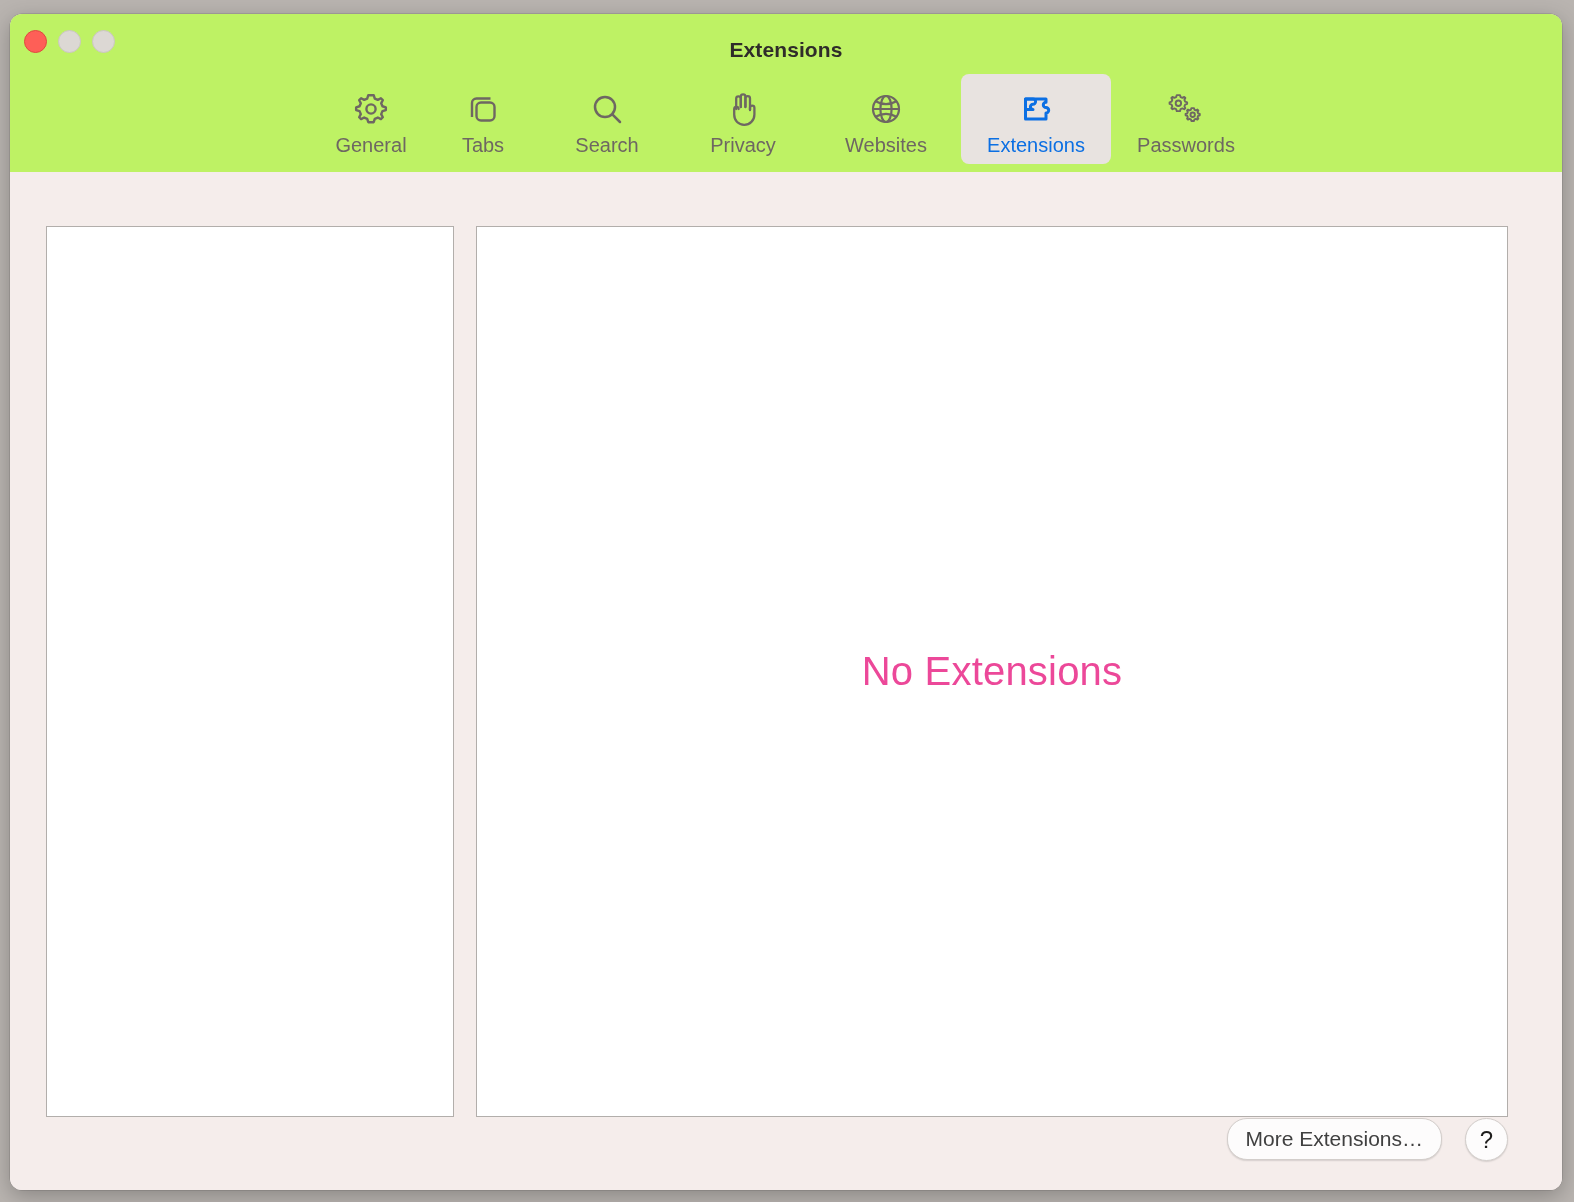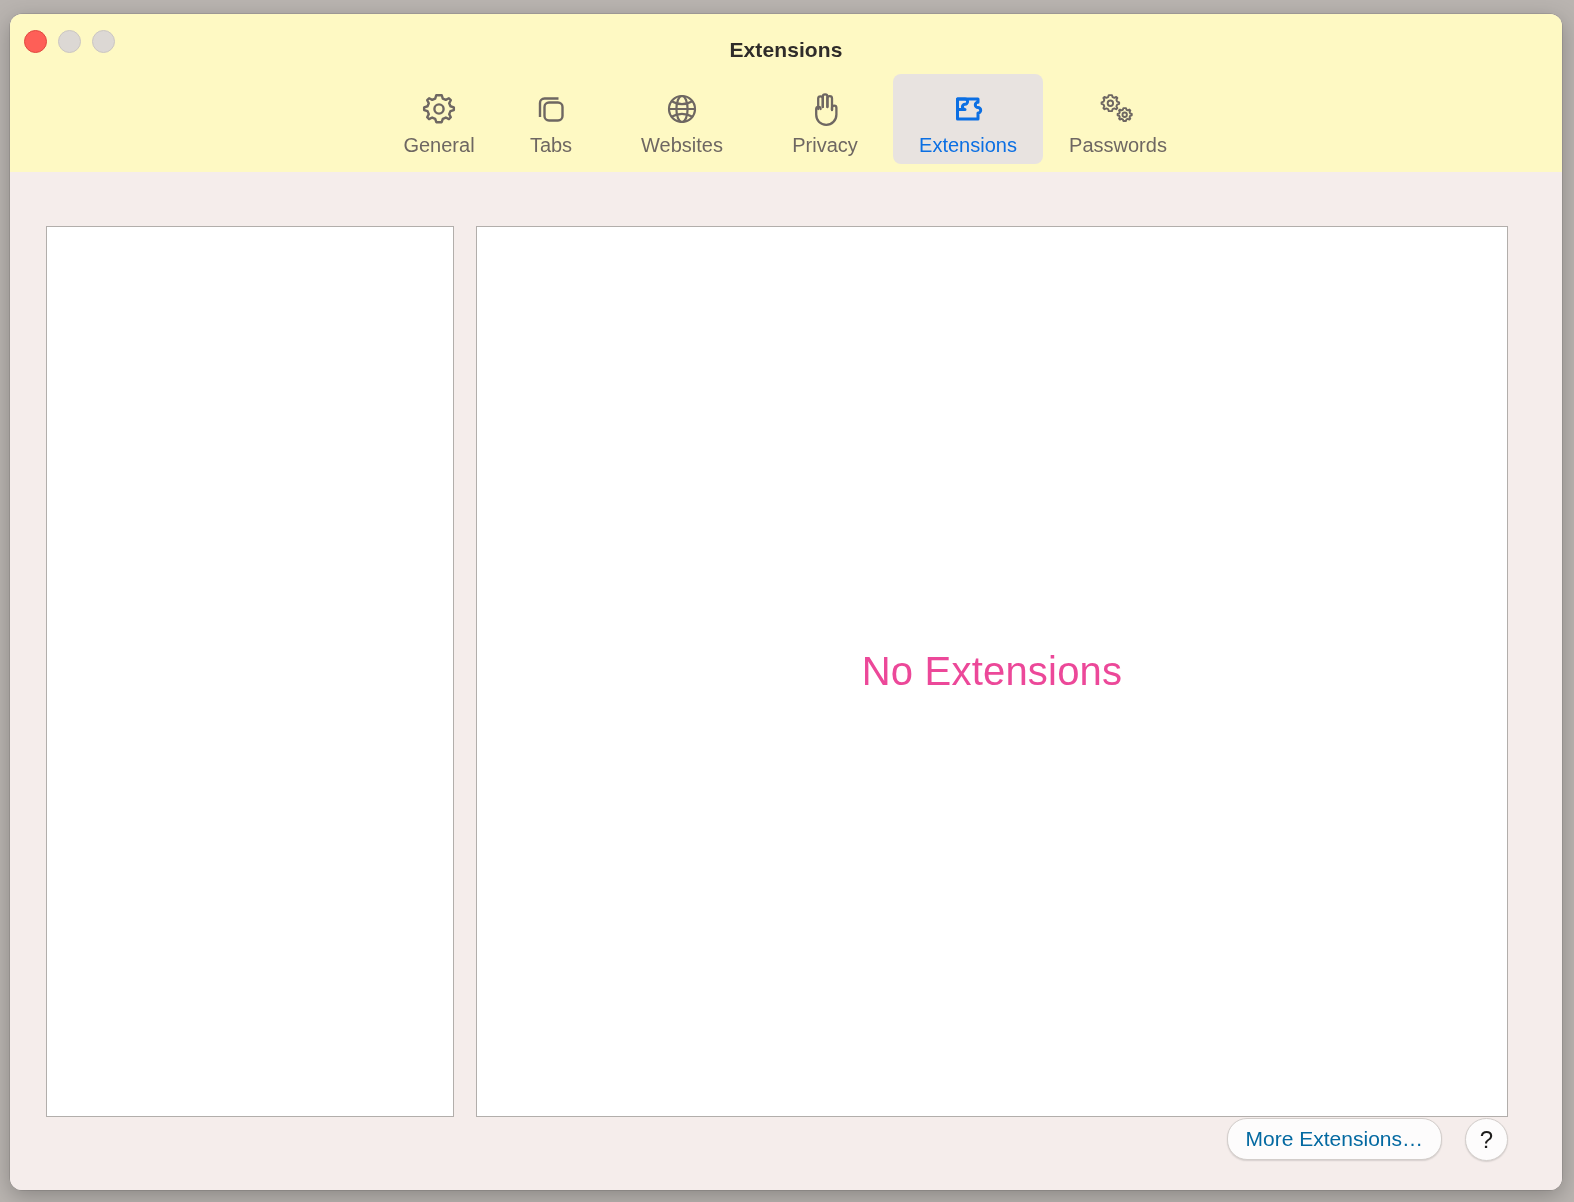--- a/index.html
+++ b/index.html
@@ -24,21 +24,21 @@
     box-shadow: 0 6px 22px rgba(0,0,0,0.26), 0 0 0 0.5px rgba(0,0,0,0.18);
     overflow: hidden;
   }
 
   
   #titlebar-toolbar {
     position: absolute;
     left: 0; top: 0;
     width: 100%;
     height: 158px;
-    background: #fef9c3;
+    background: #bef264;
     border-bottom: 1px solid #dfd8d4;
   }
 
   #traffic-lights {
     position: absolute;
     left: 14px;
     top: 16px;
     display: flex;
     gap: 11px;
   }
@@ -165,21 +165,21 @@
     height: 40px;
     padding: 0 18px;
     background: #fdfcfc;
     border: 0.5px solid #d3cecb;
     border-radius: 20px;
     box-shadow: 0 1px 1.5px rgba(0,0,0,0.13);
     display: flex;
     align-items: center;
     justify-content: center;
     font-size: 21px;
-    color: #0369a1;
+    color: #404040;
     cursor: default;
   }
 
   #help-button {
     position: absolute;
     right: 54px;
     top: 16px;
     width: 41px;
     height: 41px;
     border-radius: 50%;
@@ -228,45 +228,54 @@
           <svg width="40" height="40" viewBox="0 0 40 40" fill="none" stroke="#6e6762" stroke-width="2.4">
             <rect x="13.5" y="13.5" width="18" height="18" rx="4.5"></rect>
             <path d="M27.5 9.5 H13.5 A4.5 4.5 0 0 0 9 14 V28"></path>
           </svg>
         </span>
         <span class="tlabel">Tabs</span>
       </div>
 
 
 
-
+      <div class="tab w-wide">
+        <span class="ticon">
+          <svg width="40" height="40" viewBox="0 0 40 40" fill="none" stroke="#6e6762" stroke-width="2.5" stroke-linecap="round">
+            <circle cx="18" cy="18" r="10"></circle>
+            <path d="M25.6 25.6 L33 33"></path>
+          </svg>
+        </span>
+        <span class="tlabel">Search</span>
+      </div>
+
+
+      <div class="tab w-wide">
+        <span class="ticon">
+          <svg width="40" height="42" viewBox="0 0 40 42" fill="none" stroke="#6e6762" stroke-width="2.3" stroke-linejoin="round" stroke-linecap="round">
+            <path d="M13.2 21 V10.6 a2.3 2.3 0 0 1 4.6 0 V19"></path>
+            <path d="M17.8 19 V8.6 a2.3 2.3 0 0 1 4.6 0 V19"></path>
+            <path d="M22.4 19 V10.4 a2.3 2.3 0 0 1 4.6 0 V22"></path>
+            <path d="M27 22 v-2.2 a2.2 2.2 0 0 1 4.4 0 v6.6 c0 6.2-4.6 10.4-10.2 10.4 -5.6 0-10-4-10-10.2 V21 a2.2 2.2 0 0 1 4.4 0"></path>
+          </svg>
+        </span>
+        <span class="tlabel">Privacy</span>
+      </div>
 
       <div class="tab w-xwide">
         <span class="ticon">
           <svg width="40" height="40" viewBox="0 0 40 40" fill="none" stroke="#6e6762" stroke-width="2.2">
             <circle cx="20" cy="20" r="13"></circle>
             <ellipse cx="20" cy="20" rx="5.6" ry="13"></ellipse>
             <path d="M7 20 H33"></path>
             <path d="M9.6 12.3 C13 14.3 16.4 15.2 20 15.2 s7 -0.9 10.4 -2.9"></path>
             <path d="M9.6 27.7 C13 25.7 16.4 24.8 20 24.8 s7 0.9 10.4 2.9"></path>
           </svg>
         </span>
         <span class="tlabel">Websites</span>
-      </div>
-
-      <div class="tab w-wide">
-        <span class="ticon">
-          <svg width="40" height="42" viewBox="0 0 40 42" fill="none" stroke="#6e6762" stroke-width="2.3" stroke-linejoin="round" stroke-linecap="round">
-            <path d="M13.2 21 V10.6 a2.3 2.3 0 0 1 4.6 0 V19"></path>
-            <path d="M17.8 19 V8.6 a2.3 2.3 0 0 1 4.6 0 V19"></path>
-            <path d="M22.4 19 V10.4 a2.3 2.3 0 0 1 4.6 0 V22"></path>
-            <path d="M27 22 v-2.2 a2.2 2.2 0 0 1 4.4 0 v6.6 c0 6.2-4.6 10.4-10.2 10.4 -5.6 0-10-4-10-10.2 V21 a2.2 2.2 0 0 1 4.4 0"></path>
-          </svg>
-        </span>
-        <span class="tlabel">Privacy</span>
       </div>
 
       <div class="tab w-xwide selected">
         <span class="ticon">
           <svg width="42" height="40" viewBox="0 0 42 40" fill="none" stroke="#0b6fe3" stroke-width="3" stroke-linejoin="round">
             <path d="M10.5 10 H18 a2.6 2.6 0 1 1 0 5.2 a2.6 2.6 0 1 0 0 5.2 H10.5 V10Z"></path>
             <path d="M10.5 10 V30 H31 V24 a2.7 2.7 0 1 0 0-5.4 a2.7 2.7 0 1 1 0-5.4 V10 H10.5Z"></path>
           </svg>
         </span>
         <span class="tlabel">Extensions</span>

